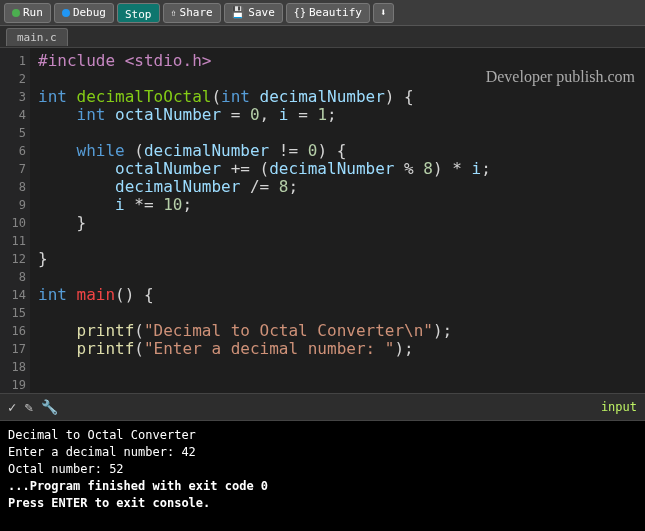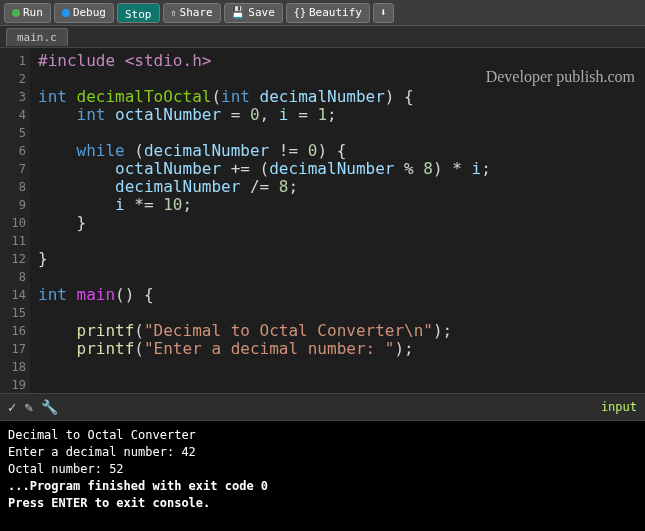--- a/index.html
+++ b/index.html
@@ -204,21 +204,21 @@
       <div class="code-line">    <span style="color:#569cd6">int</span> <span style="color:#9cdcfe">octalNumber</span> = <span style="color:#b5cea8">0</span>, <span style="color:#9cdcfe">i</span> = <span style="color:#b5cea8">1</span>;</div>
       <div class="code-line"></div>
       <div class="code-line">    <span style="color:#569cd6">while</span> (<span style="color:#9cdcfe">decimalNumber</span> != <span style="color:#b5cea8">0</span>) {</div>
       <div class="code-line">        <span style="color:#9cdcfe">octalNumber</span> += (<span style="color:#9cdcfe">decimalNumber</span> % <span style="color:#b5cea8">8</span>) * <span style="color:#9cdcfe">i</span>;</div>
       <div class="code-line">        <span style="color:#9cdcfe">decimalNumber</span> /= <span style="color:#b5cea8">8</span>;</div>
       <div class="code-line">        <span style="color:#9cdcfe">i</span> *= <span style="color:#b5cea8">10</span>;</div>
       <div class="code-line">    }</div>
       <div class="code-line"></div>
       <div class="code-line">}</div>
       <div class="code-line"></div>
-      <div class="code-line"><span style="color:#569cd6">int</span> <span style="color:#d946ef">main</span>() {</div>
+      <div class="code-line"><span style="color:#569cd6">int</span> <span style="color:#ef4444">main</span>() {</div>
       <div class="code-line"></div>
       <div class="code-line">    <span style="color:#dcdcaa">printf</span>(<span style="color:#ce9178">"Decimal to Octal Converter\n"</span>);</div>
       <div class="code-line">    <span style="color:#dcdcaa">printf</span>(<span style="color:#ce9178">"Enter a decimal number: "</span>);</div>
     </div>
   <div id="watermark">
     <span>Developer publish.com</span>
   </div>
 </div>
 
 <div id="bottom-toolbar">

